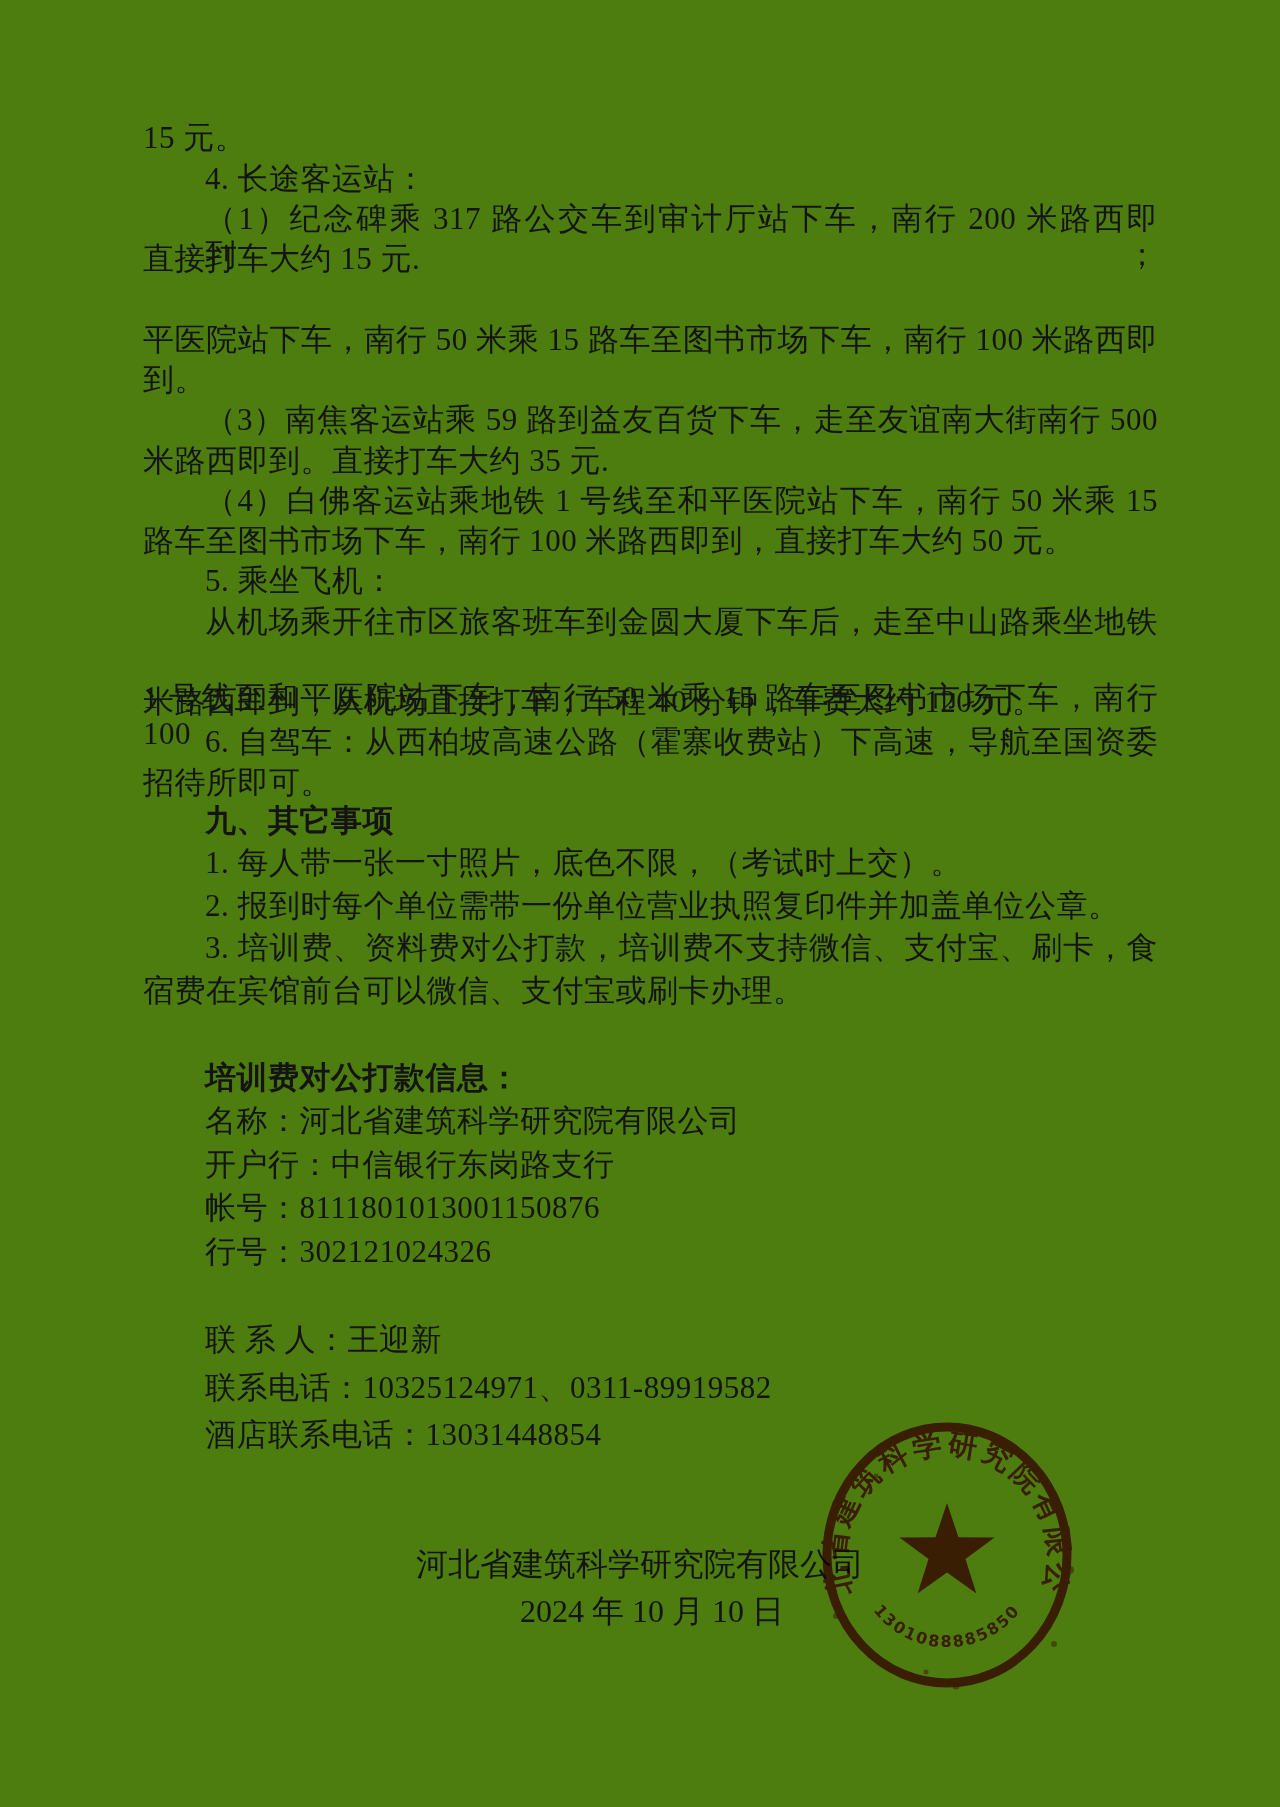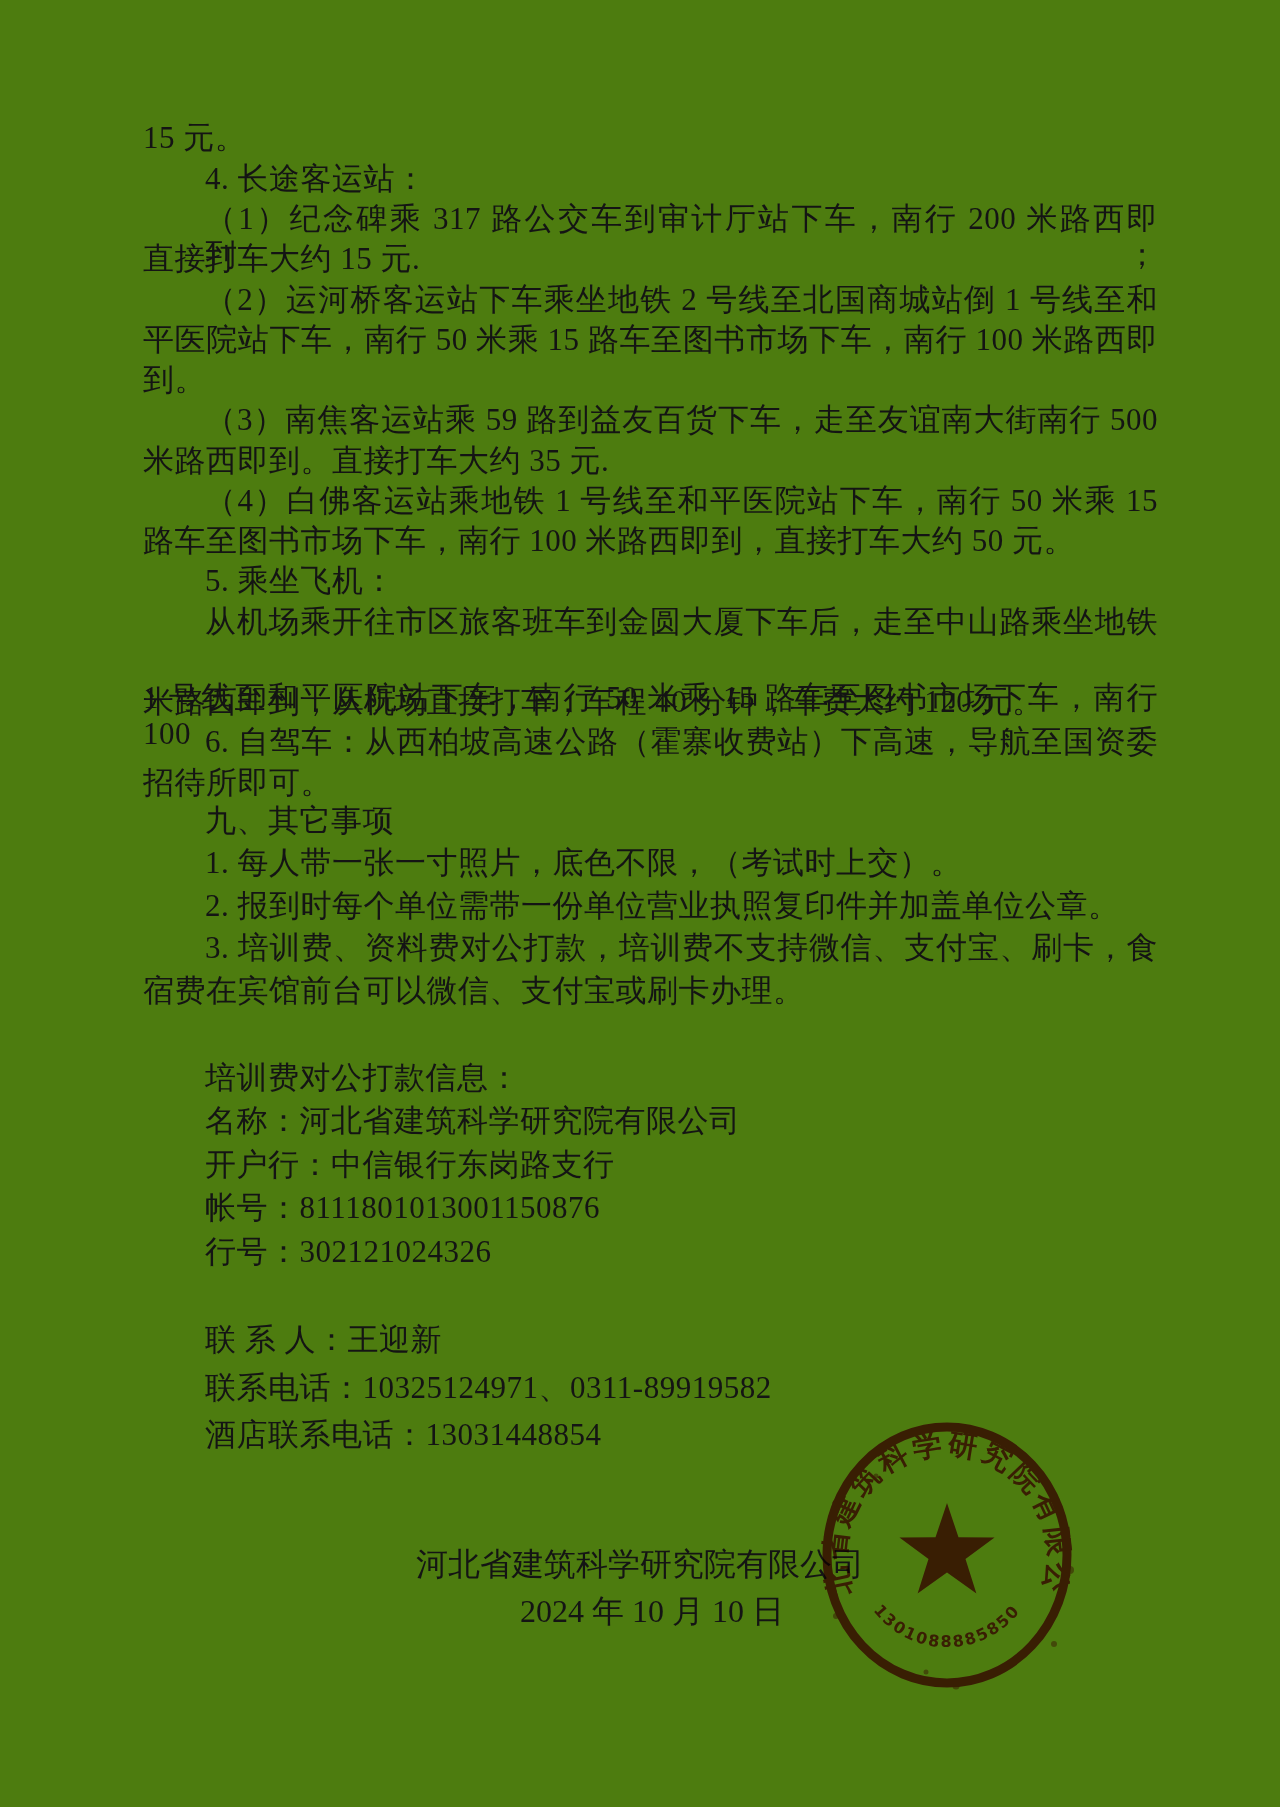--- a/index.html
+++ b/index.html
@@ -22,21 +22,21 @@
     white-space:nowrap;
     color:#141414;
   }
   .in{left:205px;}
   .fill{
     white-space:normal;
     right:122px;
     text-align:justify;
     text-align-last:justify;
   }
-  .bold{font-weight:400;}
+  .bold{font-weight:700;}
   .sig{
     position:absolute;
     left:610px;
     width:566px;
     text-align:center;
   }
   .sig-line{
     font-size:32px;
     line-height:36px;
     white-space:nowrap;
@@ -66,21 +66,20 @@
 </style>
 </head>
 <body>
 
 <div class="page" style="background: #4d7c0f; color: rgb(20, 20, 20);">
 
   <div class="ln" style="top:120px">15 元。</div>
   <div class="ln in" style="top:161px">4. 长途客运站：</div>
   <div class="ln in fill" style="top:201px">（1）纪念碑乘 317 路公交车到审计厅站下车，南行 200 米路西即到；</div>
   <div class="ln" style="top:241px">直接打车大约 15 元.</div>
-  <div class="ln in fill" style="top:282px">（2）运河桥客运站下车乘坐地铁 2 号线至北国商城站倒 1 号线至和</div>
   <div class="ln fill" style="top:322px">平医院站下车，南行 50 米乘 15 路车至图书市场下车，南行 100 米路西即</div>
   <div class="ln" style="top:362px">到。</div>
   <div class="ln in fill" style="top:402px">（3）南焦客运站乘 59 路到益友百货下车，走至友谊南大街南行 500</div>
   <div class="ln" style="top:443px">米路西即到。直接打车大约 35 元.</div>
   <div class="ln in fill" style="top:483px">（4）白佛客运站乘地铁 1 号线至和平医院站下车，南行 50 米乘 15</div>
   <div class="ln" style="top:523px">路车至图书市场下车，南行 100 米路西即到，直接打车大约 50 元。</div>
   <div class="ln in" style="top:563px">5. 乘坐飞机：</div>
   <div class="ln in fill" style="top:604px">从机场乘开往市区旅客班车到金圆大厦下车后，走至中山路乘坐地铁</div>
   <div class="ln fill" style="top:680px">1 号线至和平医院站下车，南行 50 米乘 15 路车至图书市场下车，南行 100</div>
   <div class="ln" style="top:684px">米路西即到，从机场直接打车，车程 40 分钟，车费大约 120 元。</div>

